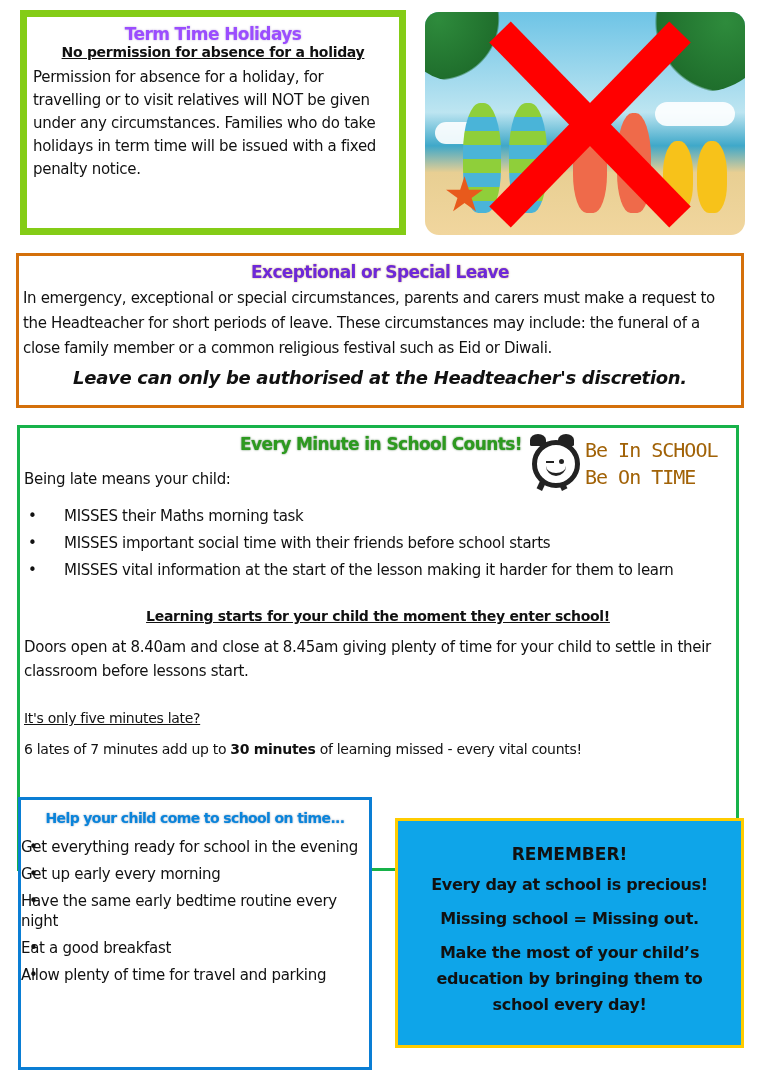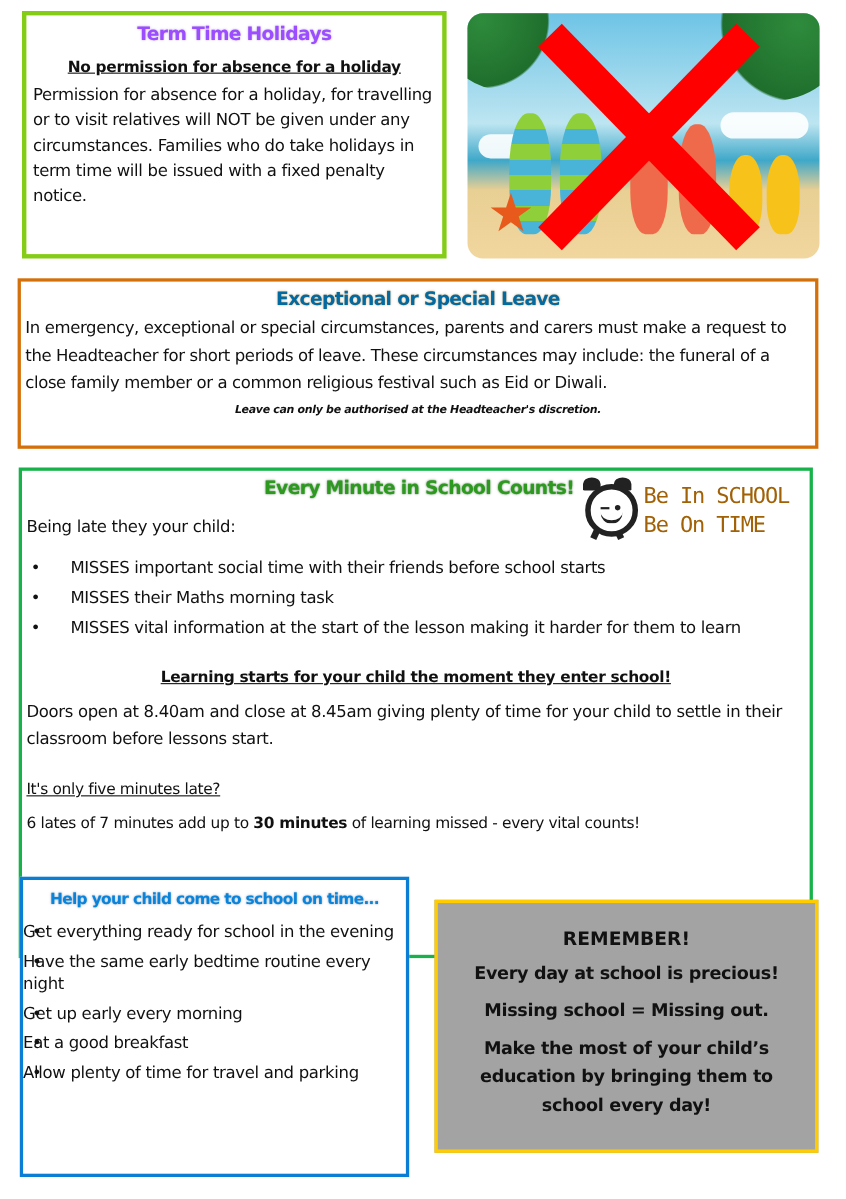--- a/index.html
+++ b/index.html
@@ -1,40 +1,40 @@
 <!DOCTYPE html>
 <html><head>
   <meta charset="utf-8">
   <style>
     html, body { margin: 0; padding: 0; background: #ffffff; }
     body { width: 769px; height: 1090px; position: relative; overflow: hidden;
            font-family: "DejaVu Sans", sans-serif; color: #111; }
     .box { position: absolute; box-sizing: border-box; background: #fff; }
     .title { text-align: center; font-weight: bold; letter-spacing: -0.6px; }
 
-    #holidays { left: 20px; top: 10px; width: 386px; height: 225px; border: 4px solid #84cc16; }
+    #holidays { left: 20px; top: 10px; width: 386px; height: 225px; border: 7px solid #84cc16; }
     #holidays .title { color: #9b4dff; font-size: 17px; margin-top: 7px; text-shadow: 0 0 2px rgba(120,80,180,.5); }
-    #holidays .sub { text-align: center; font-weight: bold; text-decoration: underline; font-size: 14px; margin-top: 12px; letter-spacing: -0.3px; }
+    #holidays .sub { text-align: center; font-weight: bold; text-decoration: underline; font-size: 14px; letter-spacing: -0.3px; }
     #holidays .body { font-size: 15px; line-height: 23px; margin: 6px 6px 0 6px; letter-spacing: -0.3px; }
 
     #beach { left: 425px; top: 12px; width: 320px; height: 223px; border-radius: 14px; overflow: hidden;
              background: linear-gradient(#6ec4e6 0%, #bde5f1 45%, #3fa8c9 60%, #e8cf93 72%, #f1d69e 100%); }
     #beach .leaf1 { position: absolute; left: -20px; top: -20px; width: 110px; height: 90px; border-radius: 50%;
                    background: radial-gradient(circle at 30% 30%, #2e8b3c, #1f6e2c 60%, transparent 62%); }
     #beach .leaf2 { position: absolute; right: -20px; top: -20px; width: 130px; height: 100px; border-radius: 50%;
                    background: radial-gradient(circle at 70% 30%, #2e8b3c, #1f6e2c 60%, transparent 62%); }
     .flop { position: absolute; bottom: 22px; border-radius: 45% 45% 40% 40%; }
     #beach .cloud { position: absolute; background: #fff; border-radius: 20px; opacity: .9; }
     #beach .star { position: absolute; color: #e85a1c; font-size: 48px; line-height: 1; }
     #beach .xmark { position: absolute; left: 0; top: 0; }
 
     #special { left: 16px; top: 253px; width: 728px; height: 155px; border: 3px solid #d4700a; }
-    #special .title { color: #0369a1; font-size: 17px; margin-top: 6px; text-shadow: 0 0 2px rgba(160,100,0,.6); }
+    #special .title { color: #6d28d9; font-size: 17px; margin-top: 6px; text-shadow: 0 0 2px rgba(160,100,0,.6); }
     #special .body { font-size: 15px; line-height: 25px; margin: 4px 4px 0 4px; letter-spacing: -0.35px; }
-    #special .italic { text-align: center; font-weight: bold; font-style: italic; font-size: 10px; margin-top: 6px; letter-spacing: -0.3px; }
+    #special .italic { text-align: center; font-weight: bold; font-style: italic; font-size: 18px; margin-top: 6px; letter-spacing: -0.3px; }
 
     #minute { left: 17px; top: 425px; width: 722px; height: 446px; border: 3px solid #17b24a; }
     #minute .title { position: absolute; left: 220px; top: 6px; color: #2d9a1f; font-size: 17px; text-shadow: 0 0 2px rgba(0,70,0,.7); }
     #minute .late { position: absolute; left: 4px; top: 42px; font-size: 15px; letter-spacing: -0.3px; }
     #minute ul { position: absolute; left: 4px; top: 75px; margin: 0; padding: 0; list-style: none; }
     #minute li { font-size: 15px; height: 27px; line-height: 27px; position: relative; padding-left: 40px; letter-spacing: -0.3px; }
     #minute li::before { content: "•"; position: absolute; left: 4px; }
     #minute .sub { position: absolute; left: 0; right: 0; top: 180px; text-align: center; font-weight: bold; text-decoration: underline; font-size: 14px; letter-spacing: -0.3px; }
     #minute .doors { position: absolute; left: 4px; top: 207px; width: 700px; font-size: 15px; line-height: 24px; letter-spacing: -0.3px; }
     #minute .q { position: absolute; left: 4px; top: 282px; font-size: 14px; text-decoration: underline; letter-spacing: -0.3px; }
@@ -47,21 +47,21 @@
     #clock .wink { position: absolute; top: 16px; left: 9px; width: 8px; height: 2px; background: #222; }
     #clock .smile { position: absolute; left: 9px; top: 16px; width: 20px; height: 12px; border-bottom: 3px solid #222; border-radius: 0 0 12px 12px; }
     #clock .txt { position: absolute; left: 57px; font-family: "DejaVu Sans Mono", monospace; color: #a16207; font-size: 20px; letter-spacing: -1px; }
 
     #help { left: 18px; top: 797px; width: 354px; height: 273px; border: 3px solid #0a7ed4; }
     #help .title { color: #0a84db; font-size: 14px; line-height: 22px; margin-top: 7px; text-shadow: 0 0 2px rgba(0,60,120,.5); }
     #help ul { margin: 8px 0 0 0; padding: 0; list-style: none; }
     #help li { position: relative; font-size: 15px; line-height: 20px; margin-bottom: 7px; letter-spacing: -0.3px; }
     #help li::before { content: "•"; position: absolute; left: 8px; }
 
-    #remember { left: 395px; top: 818px; width: 349px; height: 230px; border: 3px solid #ffcc00; background: #a3a3a3; text-align: center; font-weight: bold; }
+    #remember { left: 395px; top: 818px; width: 349px; height: 230px; border: 3px solid #ffcc00; background: #0ea5e9; text-align: center; font-weight: bold; }
     #remember .h { font-size: 17px; margin-top: 23px; }
     #remember .p { font-size: 16px; line-height: 26px; margin-top: 8px; padding: 0 20px; letter-spacing: -0.3px; }
   </style>
 </head>
 <body>
 
 <div class="box" id="holidays">
   <div class="title">Term Time Holidays</div>
   <div class="sub">No permission for absence for a holiday</div>
   <div class="body">Permission for absence for a holiday, for travelling or to visit relatives will NOT be given under any circumstances.  Families who do take holidays in term time will be issued with a fixed penalty notice.</div>
@@ -99,38 +99,38 @@
     <div class="foot" style="left:10px;transform:rotate(25deg);"></div>
     <div class="foot" style="left:32px;transform:rotate(-25deg);"></div>
     <div class="face">
       <div class="wink"></div>
       <div class="eye" style="left:22px;"></div>
       <div class="smile"></div>
     </div>
     <div class="txt" style="top:6px;">Be In SCHOOL</div>
     <div class="txt" style="top:33px;">Be On TIME</div>
   </div>
-  <div class="late">Being late they your child:</div>
+  <div class="late">Being late means your child:</div>
   <ul>
+    <li>MISSES their Maths morning task</li>
     <li>MISSES important social time with their friends before school starts</li>
-    <li>MISSES their Maths morning task</li>
     <li>MISSES vital information at the start of the lesson making it harder for them to learn</li>
   </ul>
   <div class="sub">Learning starts for your child the moment they enter school!</div>
   <div class="doors">Doors open at 8.40am and close at 8.45am giving plenty of time for your child to settle in their classroom before lessons start.</div>
   <div class="q">It's only five minutes late?</div>
   <div class="lates"><span>6 lates of 7 minutes add up to </span><b>30 minutes</b><span> of learning missed - every vital counts!</span></div>
 </div>
 
 <div class="box" id="help">
   <div class="title">Help your child come to school on time...</div>
   <ul>
     <li>Get everything ready for school in the evening</li>
+    <li>Get up early every morning</li>
     <li>Have the same early bedtime routine every night</li>
-    <li>Get up early every morning</li>
     <li>Eat a good breakfast</li>
     <li>Allow plenty of time for travel and parking</li>
   </ul>
 </div>
 
 <div class="box" id="remember">
   <div class="h">REMEMBER!</div>
   <div class="p">Every day at school is precious!</div>
   <div class="p">Missing school = Missing out.</div>
   <div class="p">Make the most of your child’s education by bringing them to school every day!</div>

